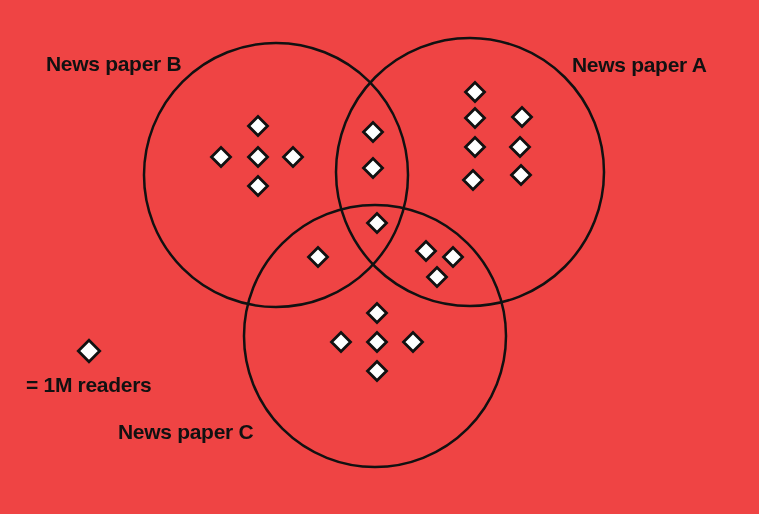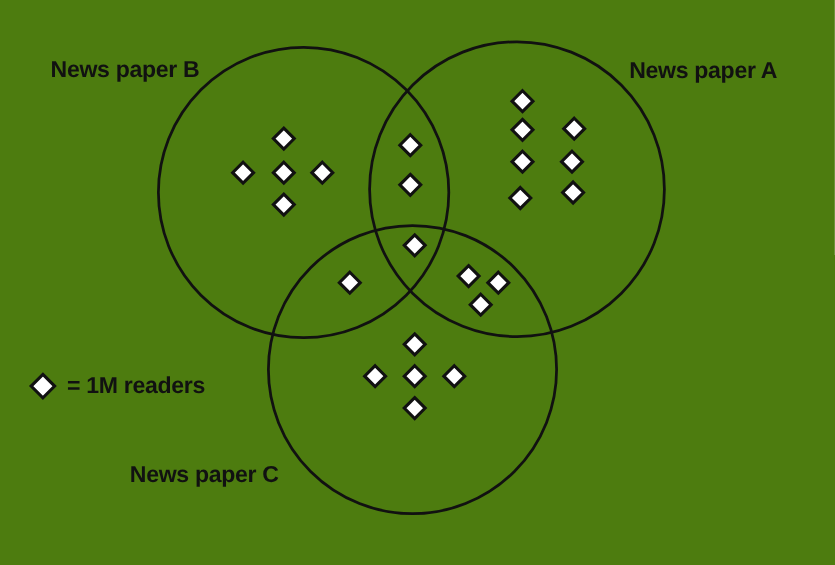--- a/index.html
+++ b/index.html
@@ -1,20 +1,20 @@
 <!DOCTYPE html>
 <html><head>
 <meta charset="utf-8">
 <style>
   html, body { margin: 0; padding: 0; background: #ffffff; }
   .canvas {
     position: relative;
     width: 759px;
     height: 514px;
-    background: #4d7c0f;
+    background: #ef4444;
     overflow: hidden;
     font-family: "Liberation Sans", sans-serif;
   }
   .canvas > svg { position: absolute; left: 0; top: 0; }
   .lbl {
     position: absolute;
     font-weight: 700;
     font-size: 21px;
     letter-spacing: -0.3px;
     color: #111111;
@@ -24,20 +24,21 @@
   .lbl-b { left: 46px;  top: 52px; }
   .lbl-a { left: 572px; top: 53px; }
   .lbl-c { left: 118px; top: 420px; text-align: right; }
   .legend {
     position: absolute;
     left: 26px;
     top: 338px;
     display: flex;
     align-items: center;
     gap: 9px;
+    flex-direction: column;
   }
   .legend-sym path {
     fill: #ffffff;
     stroke: #111111;
     stroke-width: 3;
   }
   .legend-text { position: static; }
 </style>
 </head>
 <body>

